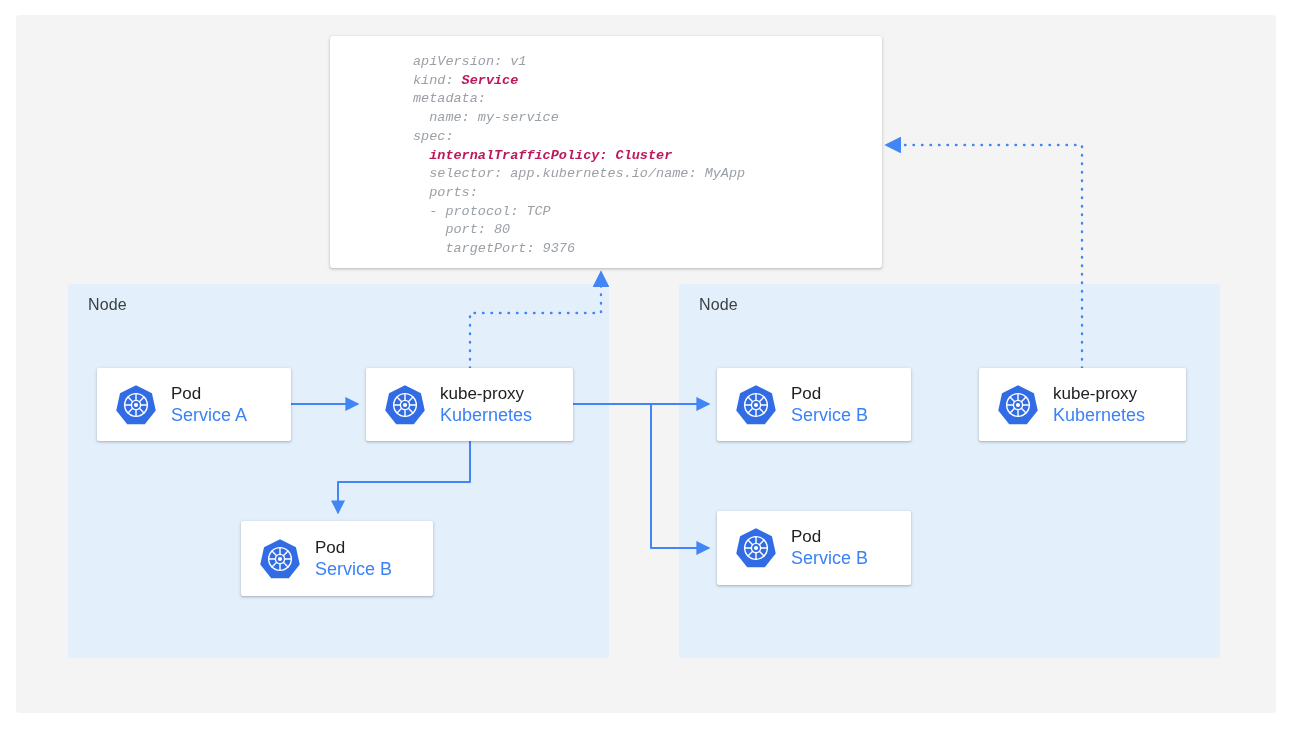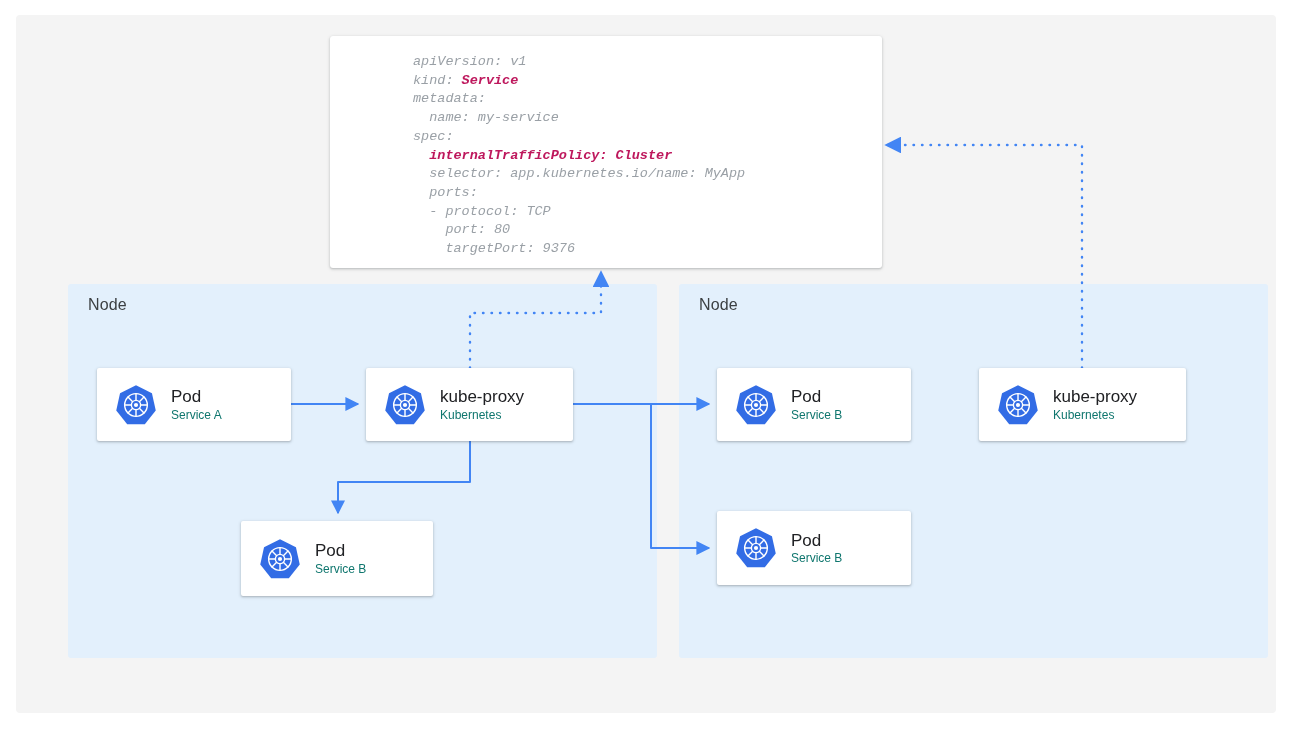--- a/index.html
+++ b/index.html
@@ -32,21 +32,20 @@
     top: 0;
     width: 1296px;
     height: 729px;
     pointer-events: none;
   }
   
   .node-box {
     position: absolute;
     background: #e3f0fc;
     border-radius: 3px;
-    padding-left: 48px;
   }
   #node-left  { left: 68px;  top: 284px; width: 541px; height: 374px; }
   #node-right { left: 679px; top: 284px; width: 541px; height: 374px; }
   .node-label {
     position: absolute;
     left: 20px;
     top: 12px;
     font-size: 16px;
     color: #3c4043;
     letter-spacing: .1px;
@@ -73,22 +72,22 @@
     display: flex;
     flex-direction: column;
     line-height: 1.25;
   }
   .card .title {
     font-size: 17px;
     color: #202124;
     white-space: nowrap;
   }
   .card .subtitle {
-    font-size: 12px;
-    color: #0f766e;
+    font-size: 18px;
+    color: #3b82f6;
     white-space: nowrap;
   }
   
   #card-pod-a        { left: 97px;  top: 368px; width: 194px; height: 73px; }
   #card-kube-proxy-l { left: 366px; top: 368px; width: 207px; height: 73px; }
   #card-pod-b-left   { left: 241px; top: 521px; width: 192px; height: 75px; }
   #card-pod-b-r1     { left: 717px; top: 368px; width: 194px; height: 73px; }
   #card-pod-b-r2     { left: 717px; top: 511px; width: 194px; height: 74px; }
   #card-kube-proxy-r { left: 979px; top: 368px; width: 207px; height: 73px; }
 

